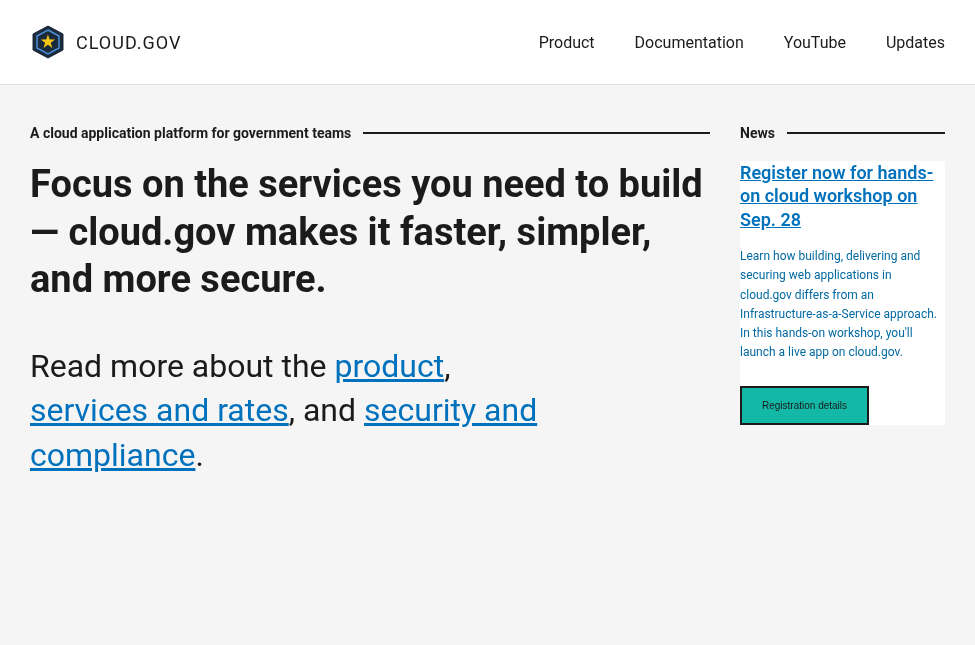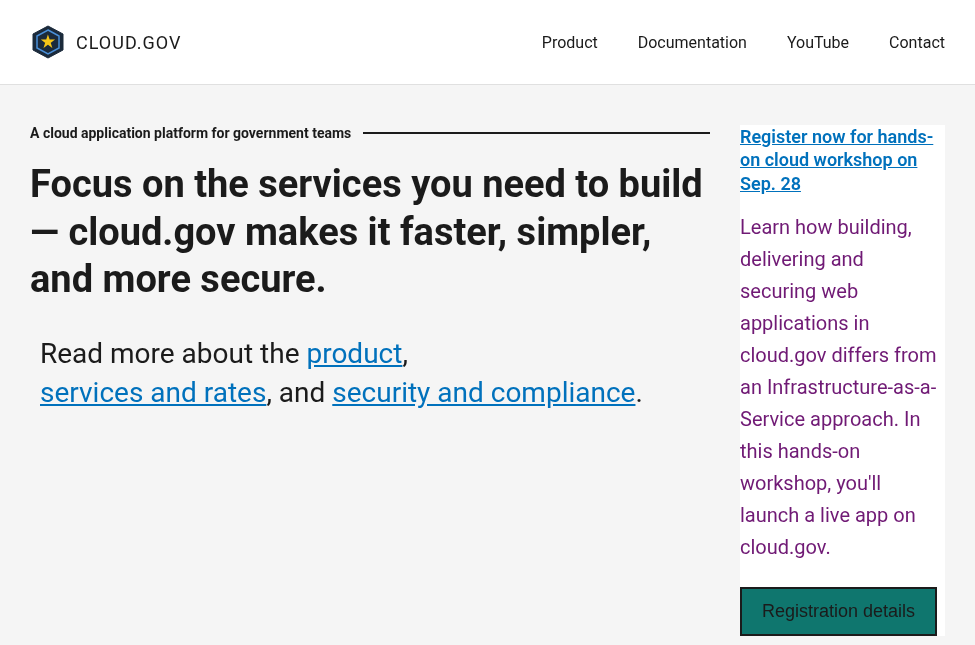--- a/index.html
+++ b/index.html
@@ -91,30 +91,29 @@
       height: 2px;
       background: #1b1b1b;
       flex: 1;
     }
 
     .hero-heading {
       font-size: 38px;
       font-weight: 700;
       line-height: 1.25;
       color: #1b1b1b;
-      margin-bottom: 30px;
+      margin-bottom: 40px;
       margin-top: 10px;
     }
 
     .subtext {
-      font-size: 28px;
+      font-size: 32px;
       font-weight: 400;
       line-height: 1.4;
       color: #1b1b1b;
-      margin-left: 10px;
     }
 
     .subtext a {
       color: #0071bc;
       text-decoration: underline;
     }
 
     
     .right-col {
       flex: 1;
@@ -148,34 +147,34 @@
       font-weight: 600;
       color: #0071bc;
       text-decoration: underline;
       line-height: 1.3;
       display: block;
       margin-bottom: 16px;
       cursor: pointer;
     }
 
     .news-body {
-      font-size: 20px;
-      color: #701a75;
+      font-size: 12px;
+      color: #0369a1;
       line-height: 1.6;
       margin-bottom: 16px;
     }
 
     .reg-button {
       display: inline-block;
       border: 2px solid #1b1b1b;
       padding: 12px 20px;
-      font-size: 18px;
+      font-size: 10px;
       font-weight: 500;
       color: #1b1b1b;
-      background: #0f766e;
+      background: #14b8a6;
       cursor: pointer;
       text-decoration: none;
       margin-top: 8px;
     }
   </style>
 </head>
 <body>
 
 <header>
   <div class="logo-area">
@@ -184,36 +183,37 @@
       <polygon points="18,2 33,10 33,26 18,34 3,26 3,10" fill="#1b2a3b" stroke="#1b2a3b" stroke-width="1"></polygon>
       <polygon points="18,6 29,12 29,24 18,30 7,24 7,12" fill="none" stroke="#4a90d9" stroke-width="1.5"></polygon>
       <text x="18" y="23" text-anchor="middle" font-size="16" fill="#f5c518" font-weight="bold">★</text>
     </svg>
     <span class="logo-text">CLOUD.GOV</span>
   </div>
   <nav>
     <a href="#">Product</a>
     <a href="#">Documentation</a>
     <a href="#">YouTube</a>
-    <a href="#">Contact</a>
+    <a href="#">Updates</a>
   </nav>
 </header>
 
 <div class="main-content">
 
   <div class="left-col">
     <div class="section-label">A cloud application platform for government teams</div>
     <p class="hero-heading">Focus on the services you need to build — cloud.gov makes it faster, simpler, and more secure.</p>
     <p class="subtext">
       <span>Read more about the </span><a href="#">product</a><span>, </span><br>
       <a href="#">services and rates</a><span>, and </span><a href="#">security and compliance</a><span>.</span>
     </p>
   </div>
 
   <div class="right-col">
+    <div class="news-label">News</div>
     <div class="news-card">
       <a href="#" class="news-link">Register now for hands-on cloud workshop on Sep. 28</a>
       <p class="news-body">Learn how building, delivering and securing web applications in cloud.gov differs from an Infrastructure-as-a-Service approach. In this hands-on workshop, you'll launch a live app on cloud.gov.</p>
       <button class="reg-button">Registration details</button>
     </div>
   </div>
 
 </div>
 
 </body></html>

